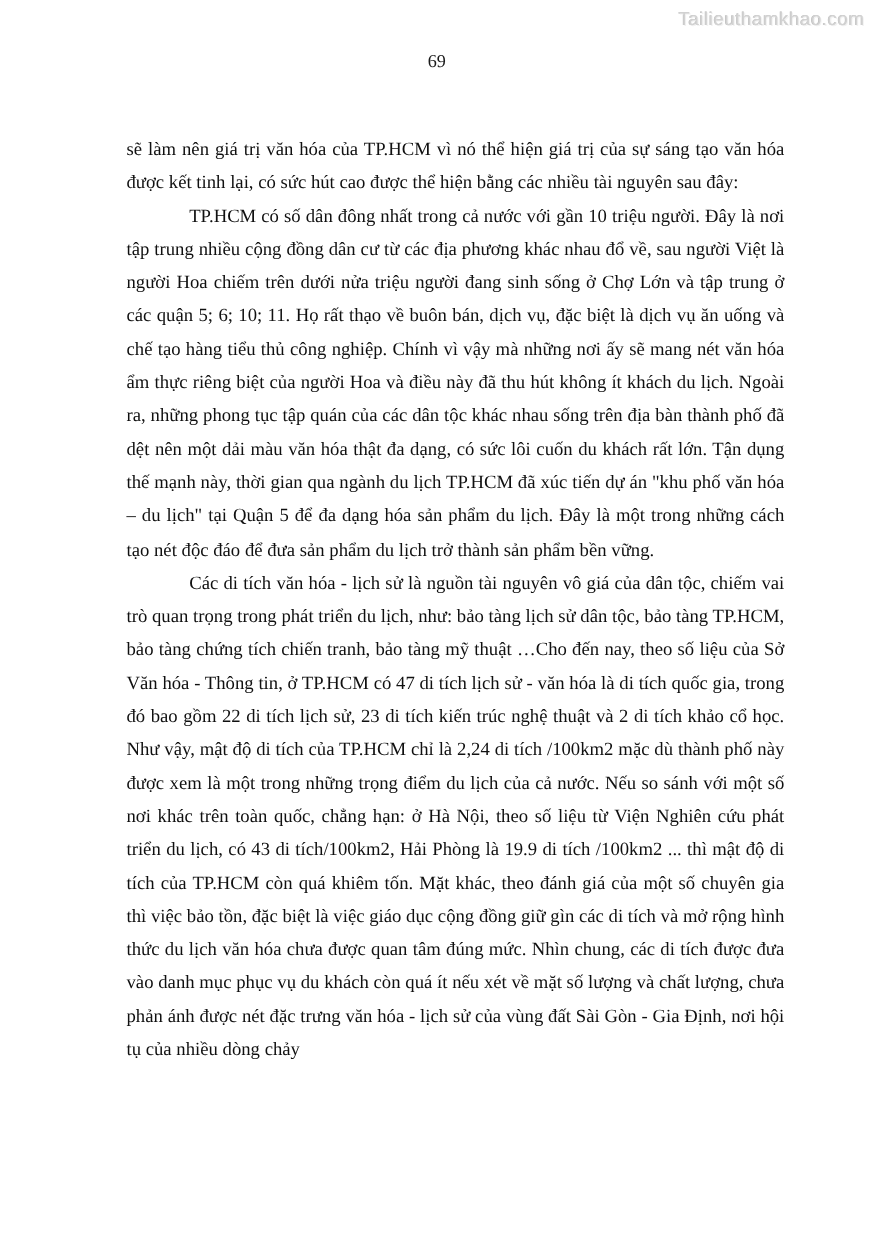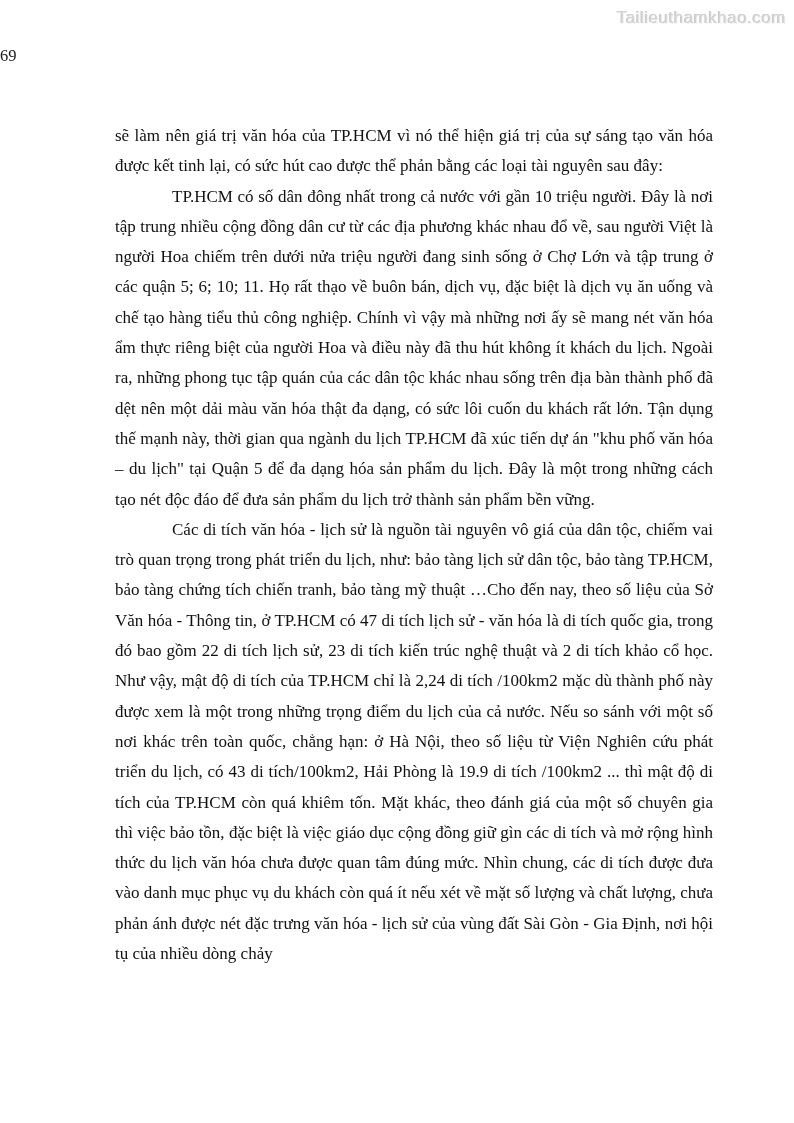--- a/index.html
+++ b/index.html
@@ -26,20 +26,21 @@
     color: #d2d2d2;
     text-shadow: 1px 1px 0 #f2f2f2, -0.5px -0.5px 0 #bfbfbf;
     letter-spacing: 0.5px;
     user-select: none;
   }
   .page-number {
     position: absolute;
     top: 46px;
     left: 0;
     width: 100%;
+    text-align: center;
     font-size: 16.5px;
     color: #1a1a1a;
   }
   .body-text {
     position: absolute;
     top: 121px;
     left: 115px;
     width: 598px;
     font-size: 17px;
     line-height: 30.3px;
@@ -57,18 +58,18 @@
 </head>
 <body>
 
 <div class="page">
 
   <div class="watermark">Tailieuthamkhao.com</div>
 
   <div class="page-number">69</div>
 
   <div class="body-text">
-    <p class="continuation">sẽ làm nên giá trị văn hóa của TP.HCM vì nó thể hiện giá trị của sự sáng tạo văn hóa được kết tinh lại, có sức hút cao được thể phản bằng các loại tài nguyên sau đây:</p>
+    <p class="continuation">sẽ làm nên giá trị văn hóa của TP.HCM vì nó thể hiện giá trị của sự sáng tạo văn hóa được kết tinh lại, có sức hút cao được thể hiện bằng các nhiều tài nguyên sau đây:</p>
     <p class="indented">TP.HCM có số dân đông nhất trong cả nước với gần 10 triệu người. Đây là nơi tập trung nhiều cộng đồng dân cư từ các địa phương khác nhau đổ về, sau người Việt là người Hoa chiếm trên dưới nửa triệu người đang sinh sống ở Chợ Lớn và tập trung ở các quận 5; 6; 10; 11. Họ rất thạo về buôn bán, dịch vụ, đặc biệt là dịch vụ ăn uống và chế tạo hàng tiểu thủ công nghiệp. Chính vì vậy mà những nơi ấy sẽ mang nét văn hóa ẩm thực riêng biệt của người Hoa và điều này đã thu hút không ít khách du lịch.  Ngoài ra, những phong tục tập quán của các dân tộc khác nhau sống trên địa bàn thành phố đã dệt nên một dải màu văn hóa thật đa dạng, có sức lôi cuốn du khách rất lớn. Tận dụng thế mạnh này, thời gian qua ngành du lịch TP.HCM đã xúc tiến dự án "khu phố văn hóa – du lịch" tại Quận 5 để đa dạng hóa sản phẩm du lịch. Đây là một trong những cách tạo nét độc đáo để đưa sản phẩm du lịch trở thành sản phẩm bền vững.</p>
     <p class="indented">Các di tích văn hóa - lịch sử là nguồn tài nguyên vô giá của dân tộc, chiếm vai trò quan trọng trong phát triển du lịch, như: bảo tàng lịch sử dân tộc, bảo tàng TP.HCM, bảo tàng chứng tích chiến tranh, bảo tàng mỹ thuật …Cho đến nay, theo số liệu của Sở Văn hóa - Thông tin, ở TP.HCM có 47 di tích lịch sử - văn hóa là di tích quốc gia, trong đó bao gồm 22 di tích lịch sử, 23 di tích kiến trúc nghệ thuật và 2 di tích khảo cổ học. Như vậy, mật độ di tích của TP.HCM chỉ là 2,24 di tích /100km2 mặc dù thành phố này được xem là một trong những trọng điểm du lịch của cả nước. Nếu so sánh với một số nơi khác trên toàn quốc, chẳng hạn: ở Hà Nội, theo số liệu từ Viện Nghiên cứu phát triển du lịch, có 43 di tích/100km2, Hải Phòng là 19.9 di tích /100km2 ... thì mật độ di tích của TP.HCM còn quá khiêm tốn. Mặt khác, theo đánh giá của một số chuyên gia thì việc bảo tồn, đặc biệt là việc giáo dục cộng đồng giữ gìn các di tích và mở rộng hình thức du lịch văn hóa chưa được quan tâm đúng mức. Nhìn chung, các di tích được đưa vào danh mục phục vụ du khách còn quá ít nếu xét về mặt số lượng và chất lượng, chưa phản ánh được nét đặc trưng văn hóa - lịch sử của vùng đất Sài Gòn - Gia Định, nơi hội tụ của nhiều dòng chảy</p>
   </div>
 
 </div>
 
 </body></html>

